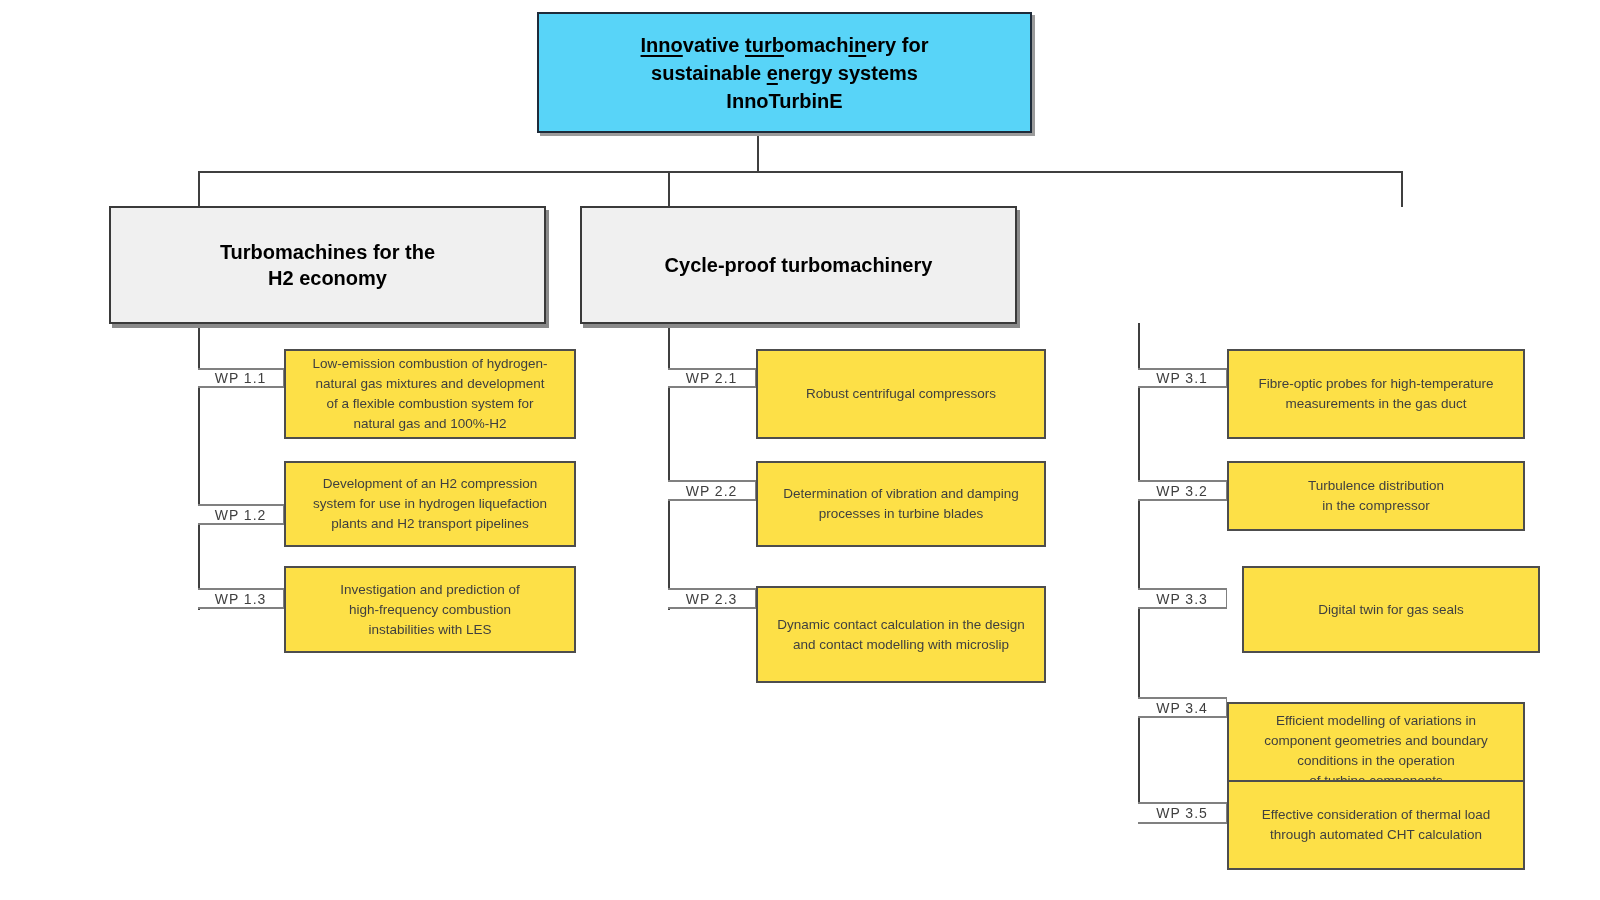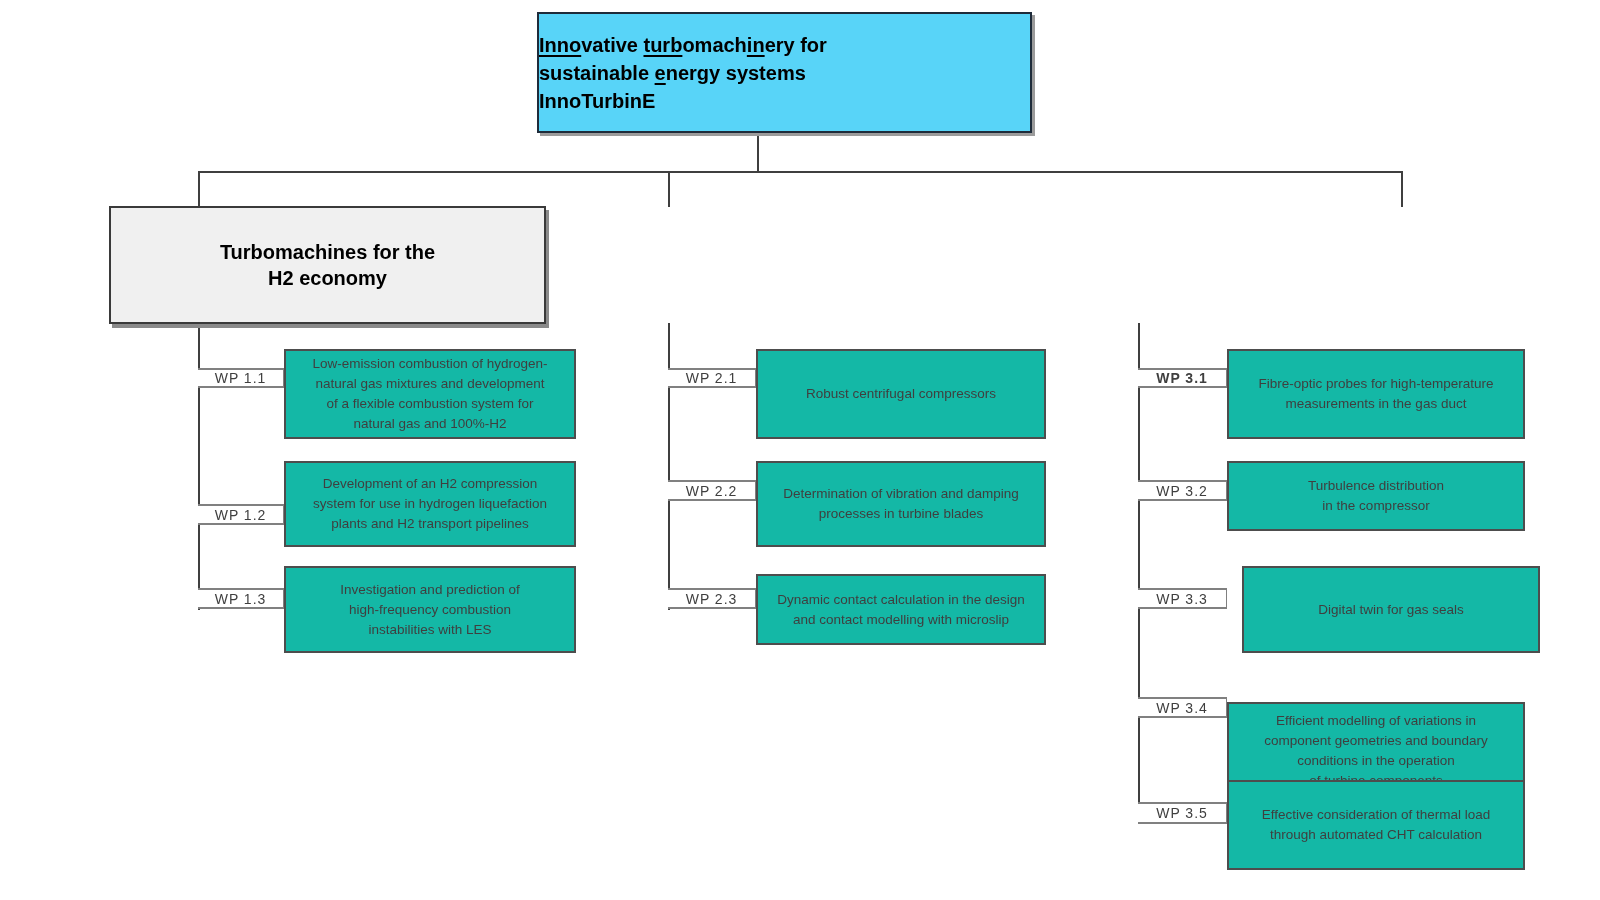--- a/index.html
+++ b/index.html
@@ -21,21 +21,21 @@
   }
   .conn{position:absolute;background:var(--connector);}
   .conn.h{height:2px;}
   .conn.v{width:2px;}
   .title-box{
     position:absolute;left:537px;top:12px;width:495px;height:121px;
     background:var(--title-box-fill);
     border:2px solid var(--title-box-border);
     box-shadow:3px 3px 0 #9b9b9b;
     box-sizing:border-box;
-    display:flex;flex-direction:column;justify-content:center;align-items:flex-start;
+    display:flex;flex-direction:column;justify-content:center;align-items:center;
     text-align:center;color:var(--text-heading);
   }
   .t-line{font-size:20px;font-weight:bold;line-height:28px;white-space:nowrap;}
   .t-line .u{text-decoration:underline;text-decoration-thickness:2px;text-underline-offset:3px;}
   .group-box{
     position:absolute;top:206px;height:118px;
     background:var(--group-box-fill);
     border:2px solid var(--group-box-border);
     box-shadow:3px 4px 0 var(--shadow);
     box-sizing:border-box;
@@ -48,21 +48,21 @@
   .wp-label{
     position:absolute;background:#ffffff;
     border-top:2px solid var(--label-box-border);
     border-bottom:2px solid var(--label-box-border);
     border-right:1px solid var(--label-box-border);
     box-sizing:border-box;
     display:flex;align-items:center;justify-content:center;
     font-size:14px;letter-spacing:1px;color:var(--text-body);white-space:nowrap;
   }
   .wp-desc{
-    position:absolute;background:#14b8a6;
+    position:absolute;background:#fde047;
     border:2px solid var(--wp-box-border);
     box-sizing:border-box;
     display:flex;align-items:center;justify-content:center;
     font-size:13.5px;line-height:20px;color:var(--text-body);
     text-align:center;white-space:pre-line;padding:0 2px;
   }
 </style>
 </head>
 <body>
 
@@ -80,20 +80,23 @@
   <div class="title-box">
     <div class="t-line" id="title-line1"><span class="u">Inno</span><span>vative </span><span class="u">turb</span><span>omach</span><span class="u">in</span><span>ery for</span></div>
     <div class="t-line" id="title-line2"><span>sustainable </span><span class="u">e</span><span>nergy systems</span></div>
     <div class="t-line">InnoTurbinE</div>
   </div>
 
   <div class="group-box" style="left:109px;width:437px">
     <div class="group-heading">Turbomachines for the
 H2 economy</div>
   </div>
+  <div class="group-box" style="left:580px;width:437px">
+    <div class="group-heading">Cycle-proof turbomachinery</div>
+  </div>
 
   <div id="wp-rows">
       <div class="wp-label" style="left: 198px; top: 368px; width: 86px; height: 20px;">WP 1.1</div>
       <div class="wp-desc" style="left: 284px; top: 349px; width: 292px; height: 90px;">Low-emission combustion of hydrogen-
 natural gas mixtures and development
 of a flexible combustion system for
 natural gas and 100%-H2</div>
       <div class="wp-label" style="left: 198px; top: 504px; width: 86px; height: 21px;">WP 1.2</div>
       <div class="wp-desc" style="left: 284px; top: 461px; width: 292px; height: 86px;">Development of an H2 compression
 system for use in hydrogen liquefaction
@@ -101,23 +104,23 @@
       <div class="wp-label" style="left: 198px; top: 588px; width: 86px; height: 21px;">WP 1.3</div>
       <div class="wp-desc" style="left: 284px; top: 566px; width: 292px; height: 87px;">Investigation and prediction of
 high-frequency combustion
 instabilities with LES</div>
       <div class="wp-label" style="left: 668px; top: 368px; width: 88px; height: 20px;">WP 2.1</div>
       <div class="wp-desc" style="left: 756px; top: 349px; width: 290px; height: 90px;">Robust centrifugal compressors</div>
       <div class="wp-label" style="left: 668px; top: 480px; width: 88px; height: 21px;">WP 2.2</div>
       <div class="wp-desc" style="left: 756px; top: 461px; width: 290px; height: 86px; text-align: center;">Determination of vibration and damping
 processes in turbine blades</div>
       <div class="wp-label" style="left: 668px; top: 588px; width: 88px; height: 21px;">WP 2.3</div>
-      <div class="wp-desc" style="left: 756px; top: 574px; width: 290px; height: 71px;">Dynamic contact calculation in the design
+      <div class="wp-desc" style="left: 756px; top: 586px; width: 290px; height: 97px;">Dynamic contact calculation in the design
 and contact modelling with microslip</div>
-      <div class="wp-label" style="left: 1138px; top: 368px; width: 89px; height: 20px; font-weight: bold;">WP 3.1</div>
+      <div class="wp-label" style="left: 1138px; top: 368px; width: 89px; height: 20px;">WP 3.1</div>
       <div class="wp-desc" style="left: 1227px; top: 349px; width: 298px; height: 90px;">Fibre-optic probes for high-temperature
 measurements in the gas duct</div>
       <div class="wp-label" style="left: 1138px; top: 480px; width: 89px; height: 21px;">WP 3.2</div>
       <div class="wp-desc" style="left: 1227px; top: 461px; width: 298px; height: 70px;">Turbulence distribution
 in the compressor</div>
       <div class="wp-label" style="left: 1138px; top: 588px; width: 89px; height: 21px;">WP 3.3</div>
       <div class="wp-desc" style="left: 1227px; top: 566px; width: 298px; height: 87px; margin-left: 15px;">Digital twin for gas seals</div>
       <div class="wp-label" style="left: 1138px; top: 697px; width: 89px; height: 21px;">WP 3.4</div>
       <div class="wp-desc" style="left: 1227px; top: 702px; width: 298px; height: 98px;">Efficient modelling of variations in
 component geometries and boundary

